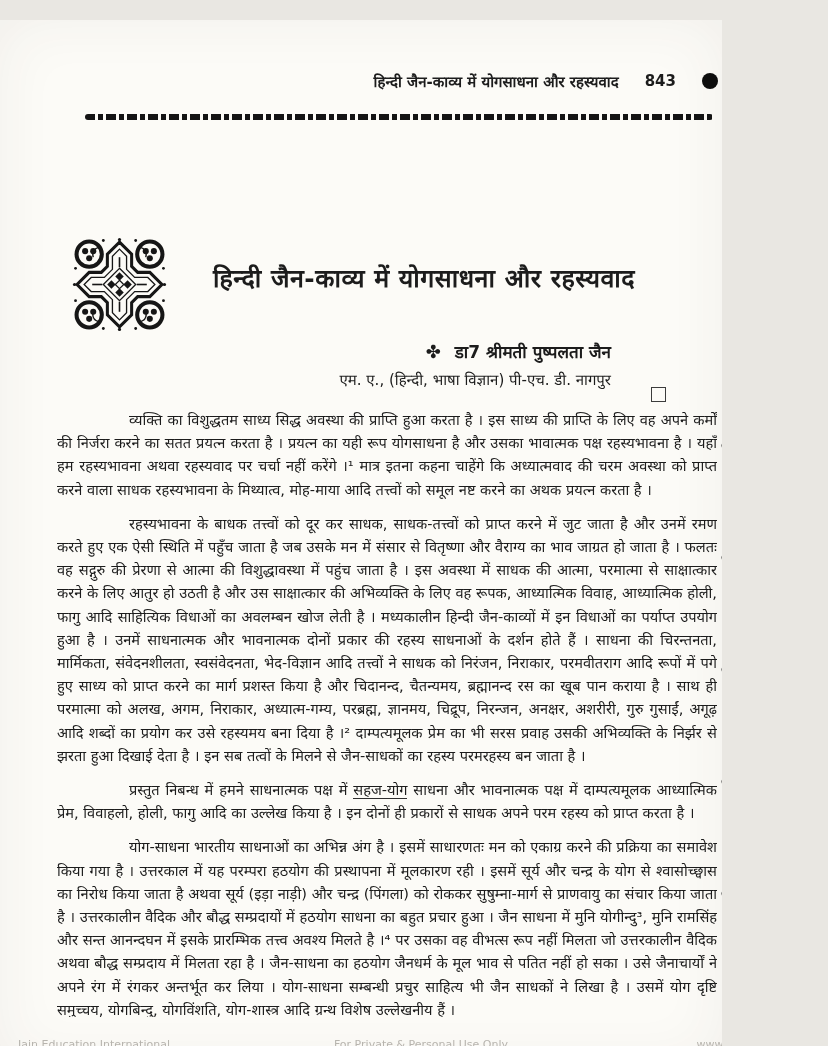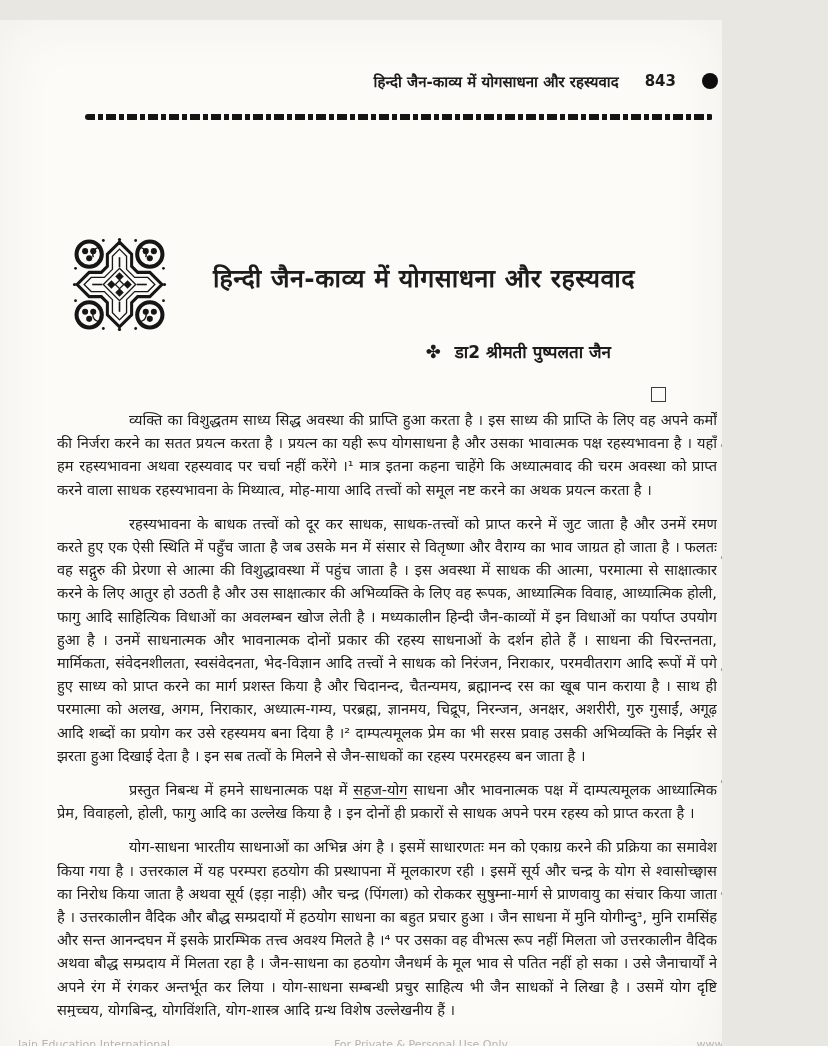--- a/index.html
+++ b/index.html
@@ -139,22 +139,23 @@
       <rect x="20" y="46.2" width="10" height="1.6"></rect>
         <rect x="64" y="46.2" width="10" height="1.6"></rect>
       <rect x="46.2" y="20" width="1.6" height="10"></rect>
         <rect x="46.2" y="64" width="1.6" height="10"></rect>
     </g>
   </svg>
 
   <div class="article-title">हिन्दी जैन-काव्य में योगसाधना और रहस्यवाद</div>
 
   <div class="author-line">
-    <span class="mark">✤</span><span>डा2 श्रीमती पुष्पलता जैन</span>
-  </div>
+    <span class="mark">✤</span><span>डा7 श्रीमती पुष्पलता जैन</span>
+  </div>
+  <div class="credentials">एम. ए., (हिन्दी, भाषा विज्ञान) पी-एच. डी. नागपुर</div>
   <div class="section-mark"></div>
 
   <div class="text-block">
     <p>व्यक्ति का विशुद्धतम साध्य सिद्ध अवस्था की प्राप्ति हुआ करता है ।  इस साध्य की प्राप्ति के लिए वह अपने कर्मों की निर्जरा करने का सतत प्रयत्न करता है ।  प्रयत्न का यही रूप योगसाधना है और उसका भावात्मक पक्ष रहस्यभावना है ।  यहाँ हम रहस्यभावना अथवा रहस्यवाद पर चर्चा नहीं करेंगे ।¹ मात्र इतना कहना चाहेंगे कि अध्यात्मवाद की चरम अवस्था को प्राप्त करने वाला साधक रहस्यभावना के मिथ्यात्व, मोह-माया आदि तत्त्वों को समूल नष्ट करने का अथक प्रयत्न करता है ।</p>
     <p>रहस्यभावना के बाधक तत्त्वों को दूर कर साधक, साधक-तत्त्वों को प्राप्त करने में जुट जाता है और उनमें रमण करते हुए एक ऐसी स्थिति में पहुँच जाता है जब उसके मन में संसार से वितृष्णा और वैराग्य का भाव जाग्रत हो जाता है । फलतः वह सद्गुरु की प्रेरणा से आत्मा की विशुद्धावस्था में पहुंच जाता है ।  इस अवस्था में साधक की आत्मा, परमात्मा से साक्षात्कार करने के लिए आतुर हो उठती है और उस साक्षात्कार की अभिव्यक्ति के लिए वह रूपक, आध्यात्मिक विवाह, आध्यात्मिक होली, फागु आदि साहित्यिक विधाओं का अवलम्बन खोज लेती है ।  मध्यकालीन हिन्दी जैन-काव्यों में इन विधाओं का पर्याप्त उपयोग हुआ है ।  उनमें साधनात्मक और भावनात्मक दोनों प्रकार की रहस्य साधनाओं के दर्शन होते हैं ।  साधना की चिरन्तनता, मार्मिकता, संवेदनशीलता, स्वसंवेदनता, भेद-विज्ञान आदि तत्त्वों ने साधक को निरंजन, निराकार, परमवीतराग आदि रूपों में पगे हुए साध्य को प्राप्त करने का मार्ग प्रशस्त किया है और चिदानन्द, चैतन्यमय, ब्रह्मानन्द रस का खूब पान कराया है ।  साथ ही परमात्मा को अलख, अगम, निराकार, अध्यात्म-गम्य, परब्रह्म, ज्ञानमय, चिद्रूप, निरन्जन, अनक्षर, अशरीरी, गुरु गुसाईं, अगूढ़ आदि शब्दों का प्रयोग कर उसे रहस्यमय बना दिया है ।² दाम्पत्यमूलक प्रेम का भी सरस प्रवाह उसकी अभिव्यक्ति के निर्झर से झरता हुआ दिखाई देता है । इन सब तत्वों के मिलने से जैन-साधकों का रहस्य परमरहस्य बन जाता है ।</p>
     <p><span>प्रस्तुत निबन्ध में हमने साधनात्मक पक्ष में </span><span class="underlined">सहज-योग</span><span> साधना और भावनात्मक पक्ष में दाम्पत्यमूलक आध्या­त्मिक प्रेम, विवाहलो, होली, फागु आदि  का उल्लेख किया है ।  इन दोनों ही प्रकारों से साधक अपने परम रहस्य को प्राप्त करता है ।</span></p>
     <p>योग-साधना भारतीय साधनाओं का अभिन्न अंग है ।  इसमें साधारणतः मन को एकाग्र करने की प्रक्रिया का समावेश किया गया है ।  उत्तरकाल में यह परम्परा हठयोग की प्रस्थापना में मूलकारण रही ।  इसमें सूर्य और चन्द्र के योग से श्वासोच्छ्वास का निरोध किया जाता है अथवा सूर्य (इड़ा नाड़ी) और चन्द्र (पिंगला) को रोककर सुषुम्ना-मार्ग से प्राणवायु का संचार किया जाता है । उत्तरकालीन वैदिक और बौद्ध सम्प्रदायों में हठयोग साधना का बहुत प्रचार हुआ । जैन साधना में मुनि योगीन्दु³, मुनि रामसिंह और सन्त आनन्दघन में इसके प्रारम्भिक तत्त्व अवश्य मिलते है ।⁴ पर उसका वह वीभत्स रूप नहीं मिलता जो उत्तरकालीन वैदिक अथवा बौद्ध सम्प्रदाय में मिलता रहा है । जैन-साधना का हठयोग जैनधर्म के मूल भाव से पतित नहीं हो सका । उसे जैनाचार्यों ने अपने रंग में रंगकर अन्तर्भूत कर लिया । योग-साधना सम्बन्धी प्रचुर साहित्य भी जैन साधकों ने लिखा है ।  उसमें योग दृष्टि समुच्चय,  योगबिन्दु, योगविंशति, योग-शास्त्र आदि ग्रन्थ विशेष उल्लेखनीय हैं ।</p>
   </div>
 
   <div class="ring c-mid"></div>

